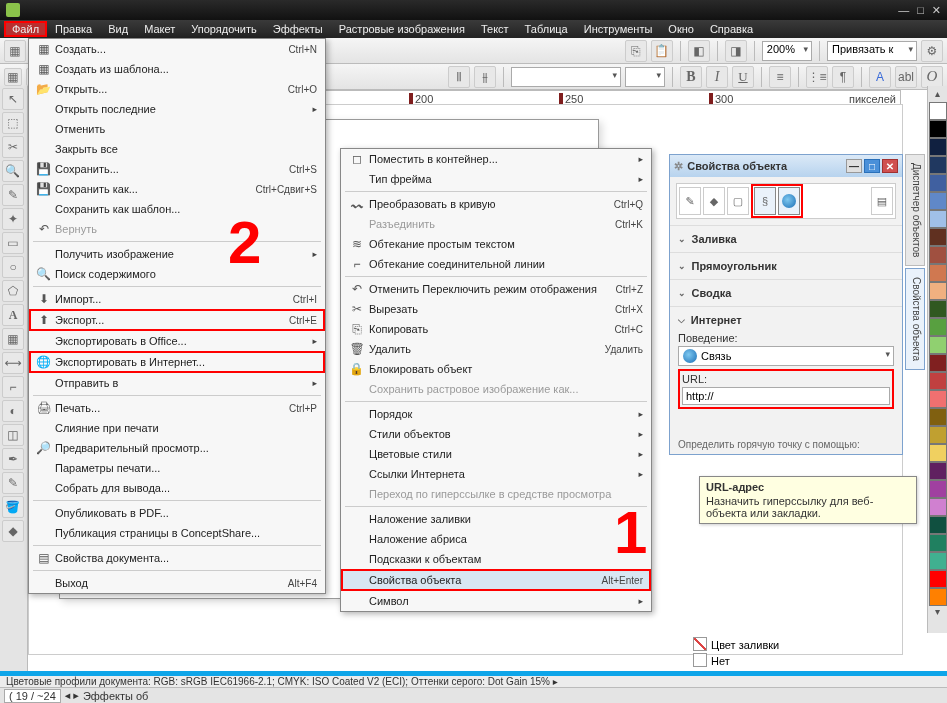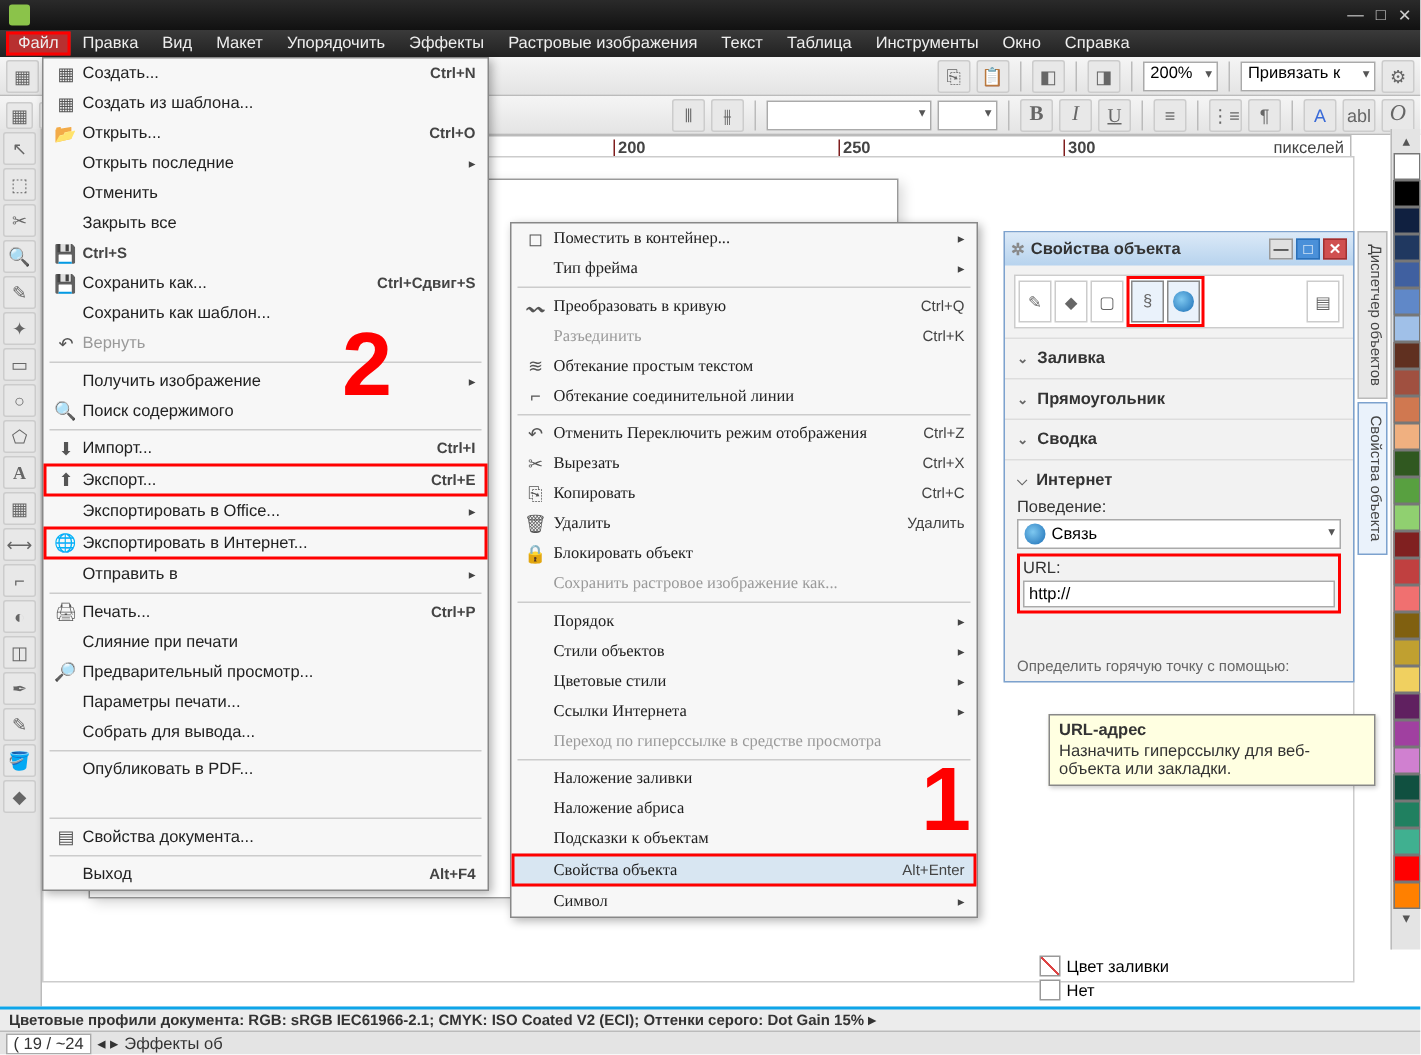--- a/index.html
+++ b/index.html
@@ -21,45 +21,45 @@
 .tool-icon{width:22px;height:22px;background:#e8e8e8;border:1px solid #ccc;border-radius:2px;display:flex;align-items:center;justify-content:center;color:#666;font-size:12px;}
 .tool-icon.small{width:18px;height:18px;}
 .bold{font-weight:bold;font-family:serif;font-size:14px;}
 .italic{font-style:italic;font-family:serif;font-size:14px;}
 .combo{height:20px;background:#fff;border:1px solid #aaa;padding:1px 16px 1px 4px;position:relative;font-size:11px;min-width:50px;}
 .combo::after{content:"▾";position:absolute;right:3px;top:2px;color:#555;font-size:9px;}
 .sep{width:1px;height:20px;background:#bbb;margin:0 3px;}
 
 
 .ruler{height:18px;background:#fff;border:1px solid #bbb;margin-left:28px;margin-right:46px;position:relative;font-size:9px;color:#444;overflow:hidden;}
-.ruler .tick{position:absolute;top:2px;border-left:1px solid #7f1d1d;height:14px;padding-left:2px;font-weight:bold;}
+.ruler .tick{position:absolute;top:2px;border-left:4px solid #7f1d1d;height:14px;padding-left:2px;}
 .ruler .unit{position:absolute;right:4px;top:2px;}
 
 
 .left-tools{position:absolute;left:0;top:86px;width:28px;bottom:32px;background:#e4e4e4;border-right:1px solid #bbb;display:flex;flex-direction:column;gap:2px;padding:2px;}
 .left-tools .tool-icon{width:22px;height:22px;}
 
 
 .file-menu{position:absolute;left:28px;top:38px;width:298px;background:#f7f7f7;border:1px solid #888;box-shadow:2px 2px 6px rgba(0,0,0,.3);z-index:5;}
 .file-menu .row{display:flex;align-items:center;height:20px;padding:0 8px 0 4px;cursor:pointer;color:#222;}
 .file-menu .row.disabled{color:#9a9a9a;cursor:default;}
 .file-menu .row.hl{border:2px solid red;height:22px;padding:0 6px 0 2px;}
 .file-menu .ico{width:22px;height:16px;display:flex;align-items:center;justify-content:center;color:#555;font-size:12px;}
 .file-menu .lbl{flex:1;}
-.file-menu .sc{color:#444;font-size:10px;font-weight:bold;}
+.file-menu .sc{color:#444;font-size:10px;}
 .file-menu .arr{color:#444;font-size:9px;margin-left:4px;}
 .file-menu .sep-line{height:1px;background:#ccc;margin:2px 4px;}
 
 
 .ctx-menu{position:absolute;left:340px;top:148px;width:312px;background:#f7f7f7;border:1px solid #888;box-shadow:2px 2px 6px rgba(0,0,0,.3);z-index:6;}
 .ctx-menu .row{display:flex;align-items:center;height:20px;padding:0 8px 0 4px;cursor:pointer;color:#222;}
 .ctx-menu .row.disabled{color:#9a9a9a;cursor:default;}
 .ctx-menu .row.hl{background:#d8e6f2;border:2px solid red;height:22px;padding:0 6px 0 2px;}
 .ctx-menu .ico{width:24px;height:16px;display:flex;align-items:center;justify-content:center;color:#555;font-size:12px;}
-.ctx-menu .lbl{flex:1;font-family:Liberation Serif, serif;}
+.ctx-menu .lbl{flex:1;}
 .ctx-menu .sc{color:#444;font-size:10px;}
 .ctx-menu .arr{color:#444;font-size:9px;margin-left:4px;}
 .ctx-menu .sep-line{height:1px;background:#ccc;margin:2px 4px;}
 
 
 .big-num{position:absolute;color:red;font-size:60px;font-weight:bold;font-family:Arial;z-index:7;}
 
 
 .docker{position:absolute;right:44px;top:154px;width:234px;background:#f2f2f2;border:1px solid #7da2ce;z-index:4;}
 .docker .title{height:22px;background:linear-gradient(#dbe9f7,#b7d3ee);display:flex;align-items:center;padding:0 4px;font-weight:bold;color:#333;}
@@ -100,21 +100,21 @@
 
 .fill-strip{position:absolute;right:46px;bottom:36px;width:210px;height:32px;display:flex;flex-direction:column;gap:2px;padding:2px;font-size:10px;}
 .fill-strip .fr{display:flex;align-items:flex-end;gap:4px;}
 .fill-strip .ficon{width:14px;height:14px;border:1px solid #999;}
 
 
 .status{position:absolute;left:0;right:0;bottom:0;height:16px;background:#e4e4e4;border-top:1px solid #bbb;display:flex;align-items:center;padding:0 4px;font-size:10px;color:#333;gap:4px;}
 .status .pg{border:1px solid #aaa;padding:0 4px;background:#fff;}
 
 
-.status2{position:absolute;left:0;right:0;bottom:16px;height:16px;background:#ececec;border-top:2px solid #0ea5e9;display:flex;align-items:center;padding:0 6px;font-size:10px;color:#333;font-weight:bold;}
+.status2{position:absolute;left:0;right:0;bottom:16px;height:16px;background:#ececec;border-top:5px solid #0ea5e9;display:flex;align-items:center;padding:0 6px;font-size:10px;color:#333;}
 
 
 .canvas{position:absolute;left:28px;top:104px;right:44px;bottom:48px;background:#fff;border:1px solid #ccc;}
 .doc{position:absolute;left:30px;top:14px;width:540px;height:480px;background:#fff;border:1px solid #999;box-shadow:3px 3px 8px rgba(0,0,0,.15);}
 </style>
 </head>
 <body>
 
 <div class="titlebar">
   <div class="logo"></div>
@@ -238,20 +238,21 @@
     <div class="row">
       <span class="ico"></span>
       <span class="lbl">Отменить</span>
     </div>
     <div class="row">
       <span class="ico"></span>
       <span class="lbl">Закрыть все</span>
     </div>
     <div class="row">
       <span class="ico">💾</span>
+      <span class="lbl">Сохранить...</span>
       <span class="sc">Ctrl+S</span>
     </div>
     <div class="row">
       <span class="ico">💾</span>
       <span class="lbl">Сохранить как...</span>
       <span class="sc">Ctrl+Сдвиг+S</span>
     </div>
     <div class="row">
       <span class="ico"></span>
       <span class="lbl">Сохранить как шаблон...</span>
@@ -317,20 +318,21 @@
       <span class="ico"></span>
       <span class="lbl">Собрать для вывода...</span>
     </div>
     <div class="sep-line"></div>
     <div class="row">
       <span class="ico"></span>
       <span class="lbl">Опубликовать в PDF...</span>
     </div>
     <div class="row">
       <span class="ico"></span>
+      <span class="lbl">Публикация страницы в ConceptShare...</span>
     </div>
     <div class="sep-line"></div>
     <div class="row">
       <span class="ico">▤</span>
       <span class="lbl">Свойства документа...</span>
     </div>
     <div class="sep-line"></div>
     <div class="row">
       <span class="ico"></span>
       <span class="lbl">Выход</span>

